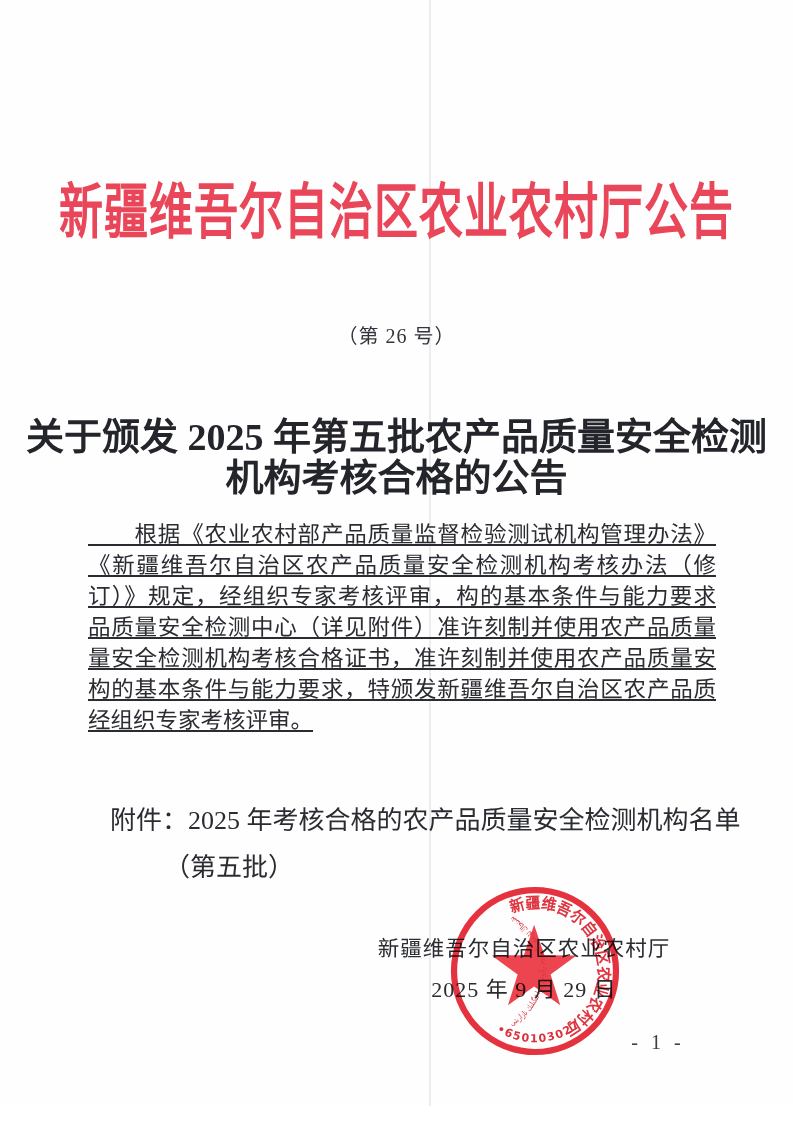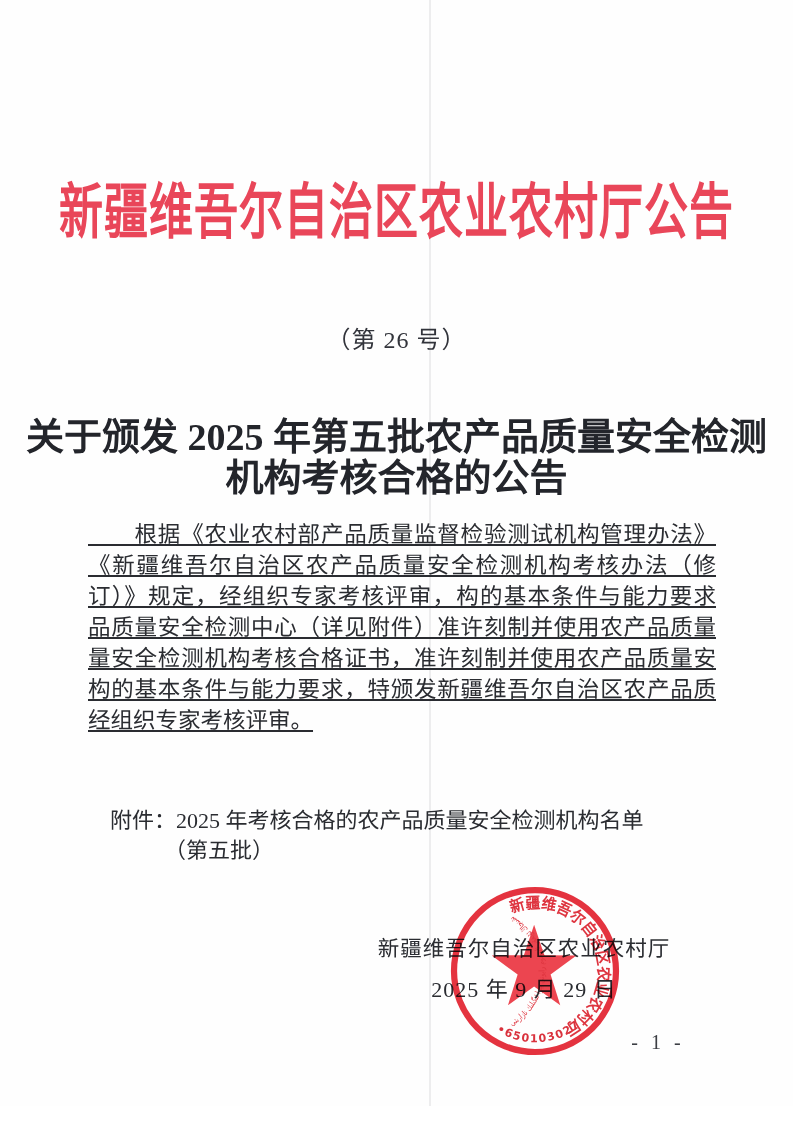--- a/index.html
+++ b/index.html
@@ -20,45 +20,45 @@
     text-align:center;
     font-size:44px;font-weight:900;
     color:#e94659;
     letter-spacing:1px;
     transform:scaleY(1.38);
     transform-origin:center top;
     white-space:nowrap;
   }
   .issue-no{
     position:absolute;top:320px;left:0;width:100%;
-    text-align:center;font-size:24px;color:#32343b;
+    text-align:center;font-size:20px;color:#32343b;
     letter-spacing:1px;
   }
   .doc-title{
     position:absolute;top:417px;left:0;width:100%;
     text-align:center;font-size:38px;font-weight:bold;
     color:#23252b;line-height:41px;
   }
   .body-block{
     position:absolute;top:519px;left:88px;width:628px;
     font-size:22.5px;color:#2a2c31;text-decoration:underline;
   }
   .bline{
     height:31px;line-height:31px;white-space:nowrap;
   }
   .bline.jl{
     text-align:justify;text-align-last:justify;white-space:normal;
     overflow:hidden;
   }
   .attach-block{
     position:absolute;top:806px;left:88px;width:640px;
-    font-size:22px;color:#2a2c31;
+    font-size:26px;color:#2a2c31;
   }
   .attach-line1{height:30px;line-height:30px;padding-left:22px;white-space:nowrap;}
-  .attach-line2{height:30px;line-height:30px;padding-left:76px;white-space:nowrap;}
+  .attach-line2{height:30px;line-height:30px;padding-left:76px;white-space:nowrap;margin-top:17px;}
   .signer{
     position:absolute;top:931px;left:376px;width:296px;
     text-align:center;font-size:21.5px;letter-spacing:1px;
     color:#2a2c31;white-space:nowrap;
   }
   .doc-date{
     position:absolute;top:971px;left:376px;width:296px;
     text-align:center;font-size:22px;letter-spacing:1px;
     color:#2a2c31;white-space:nowrap;
   }

